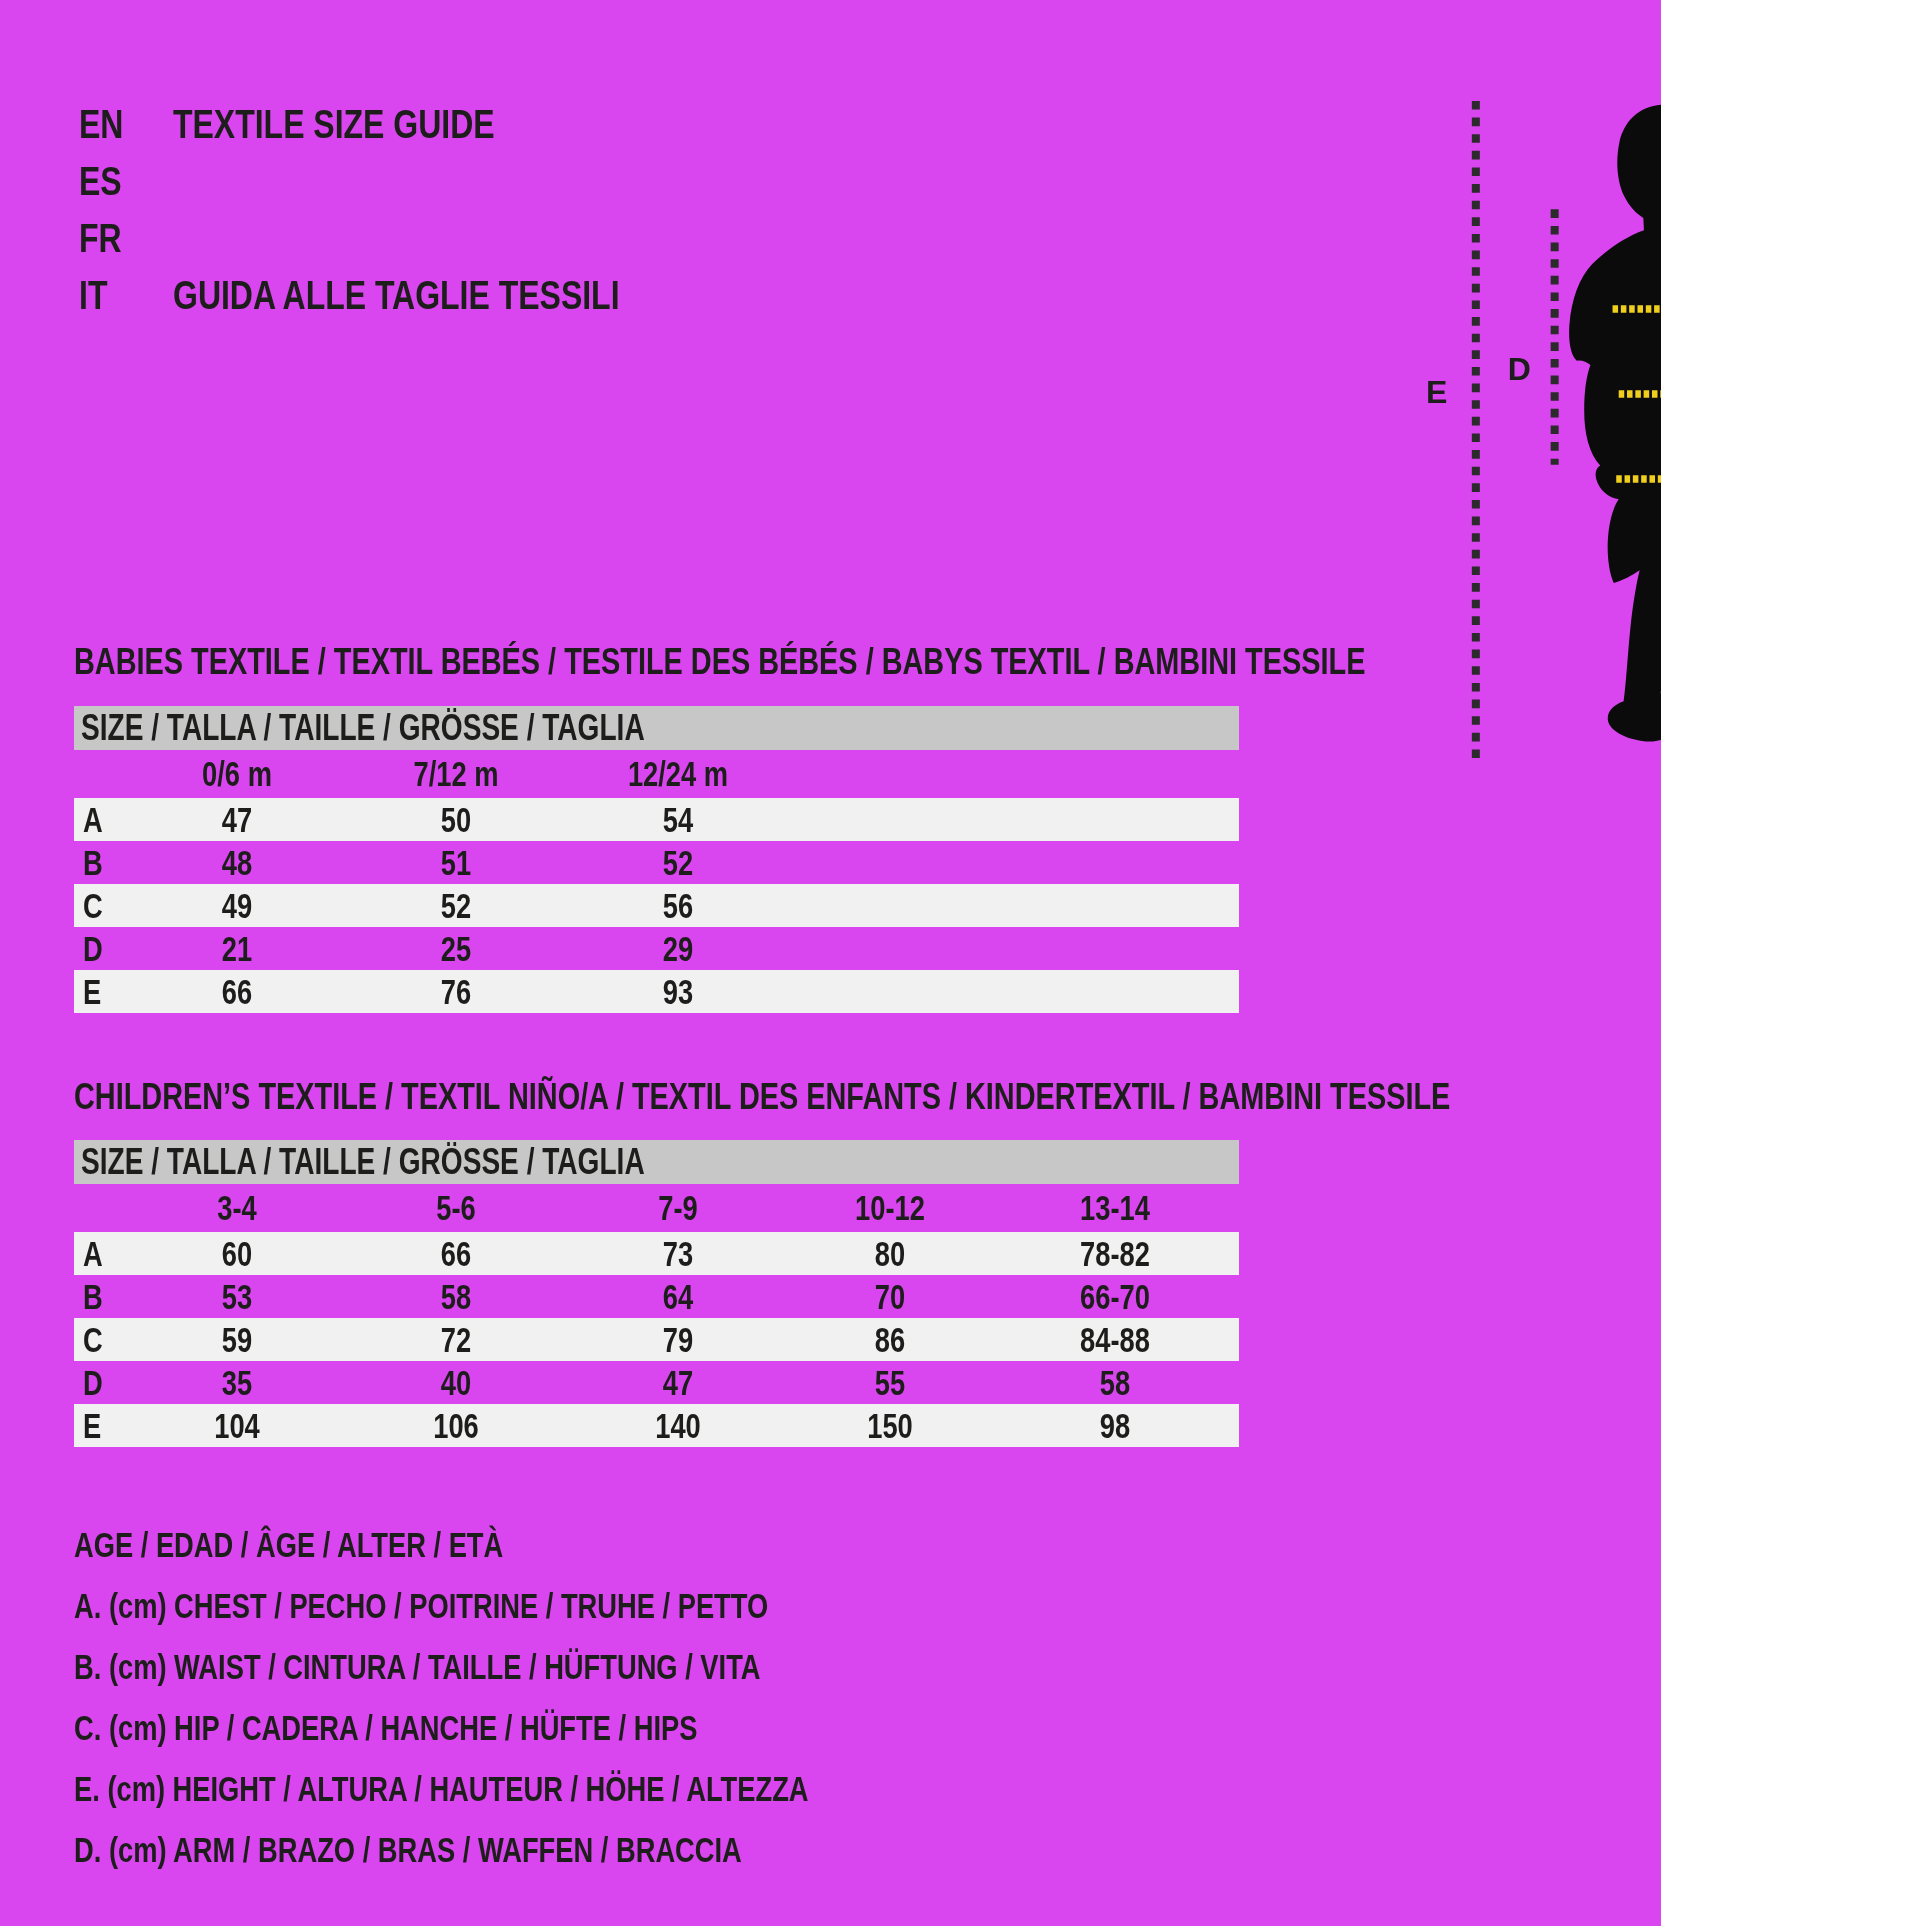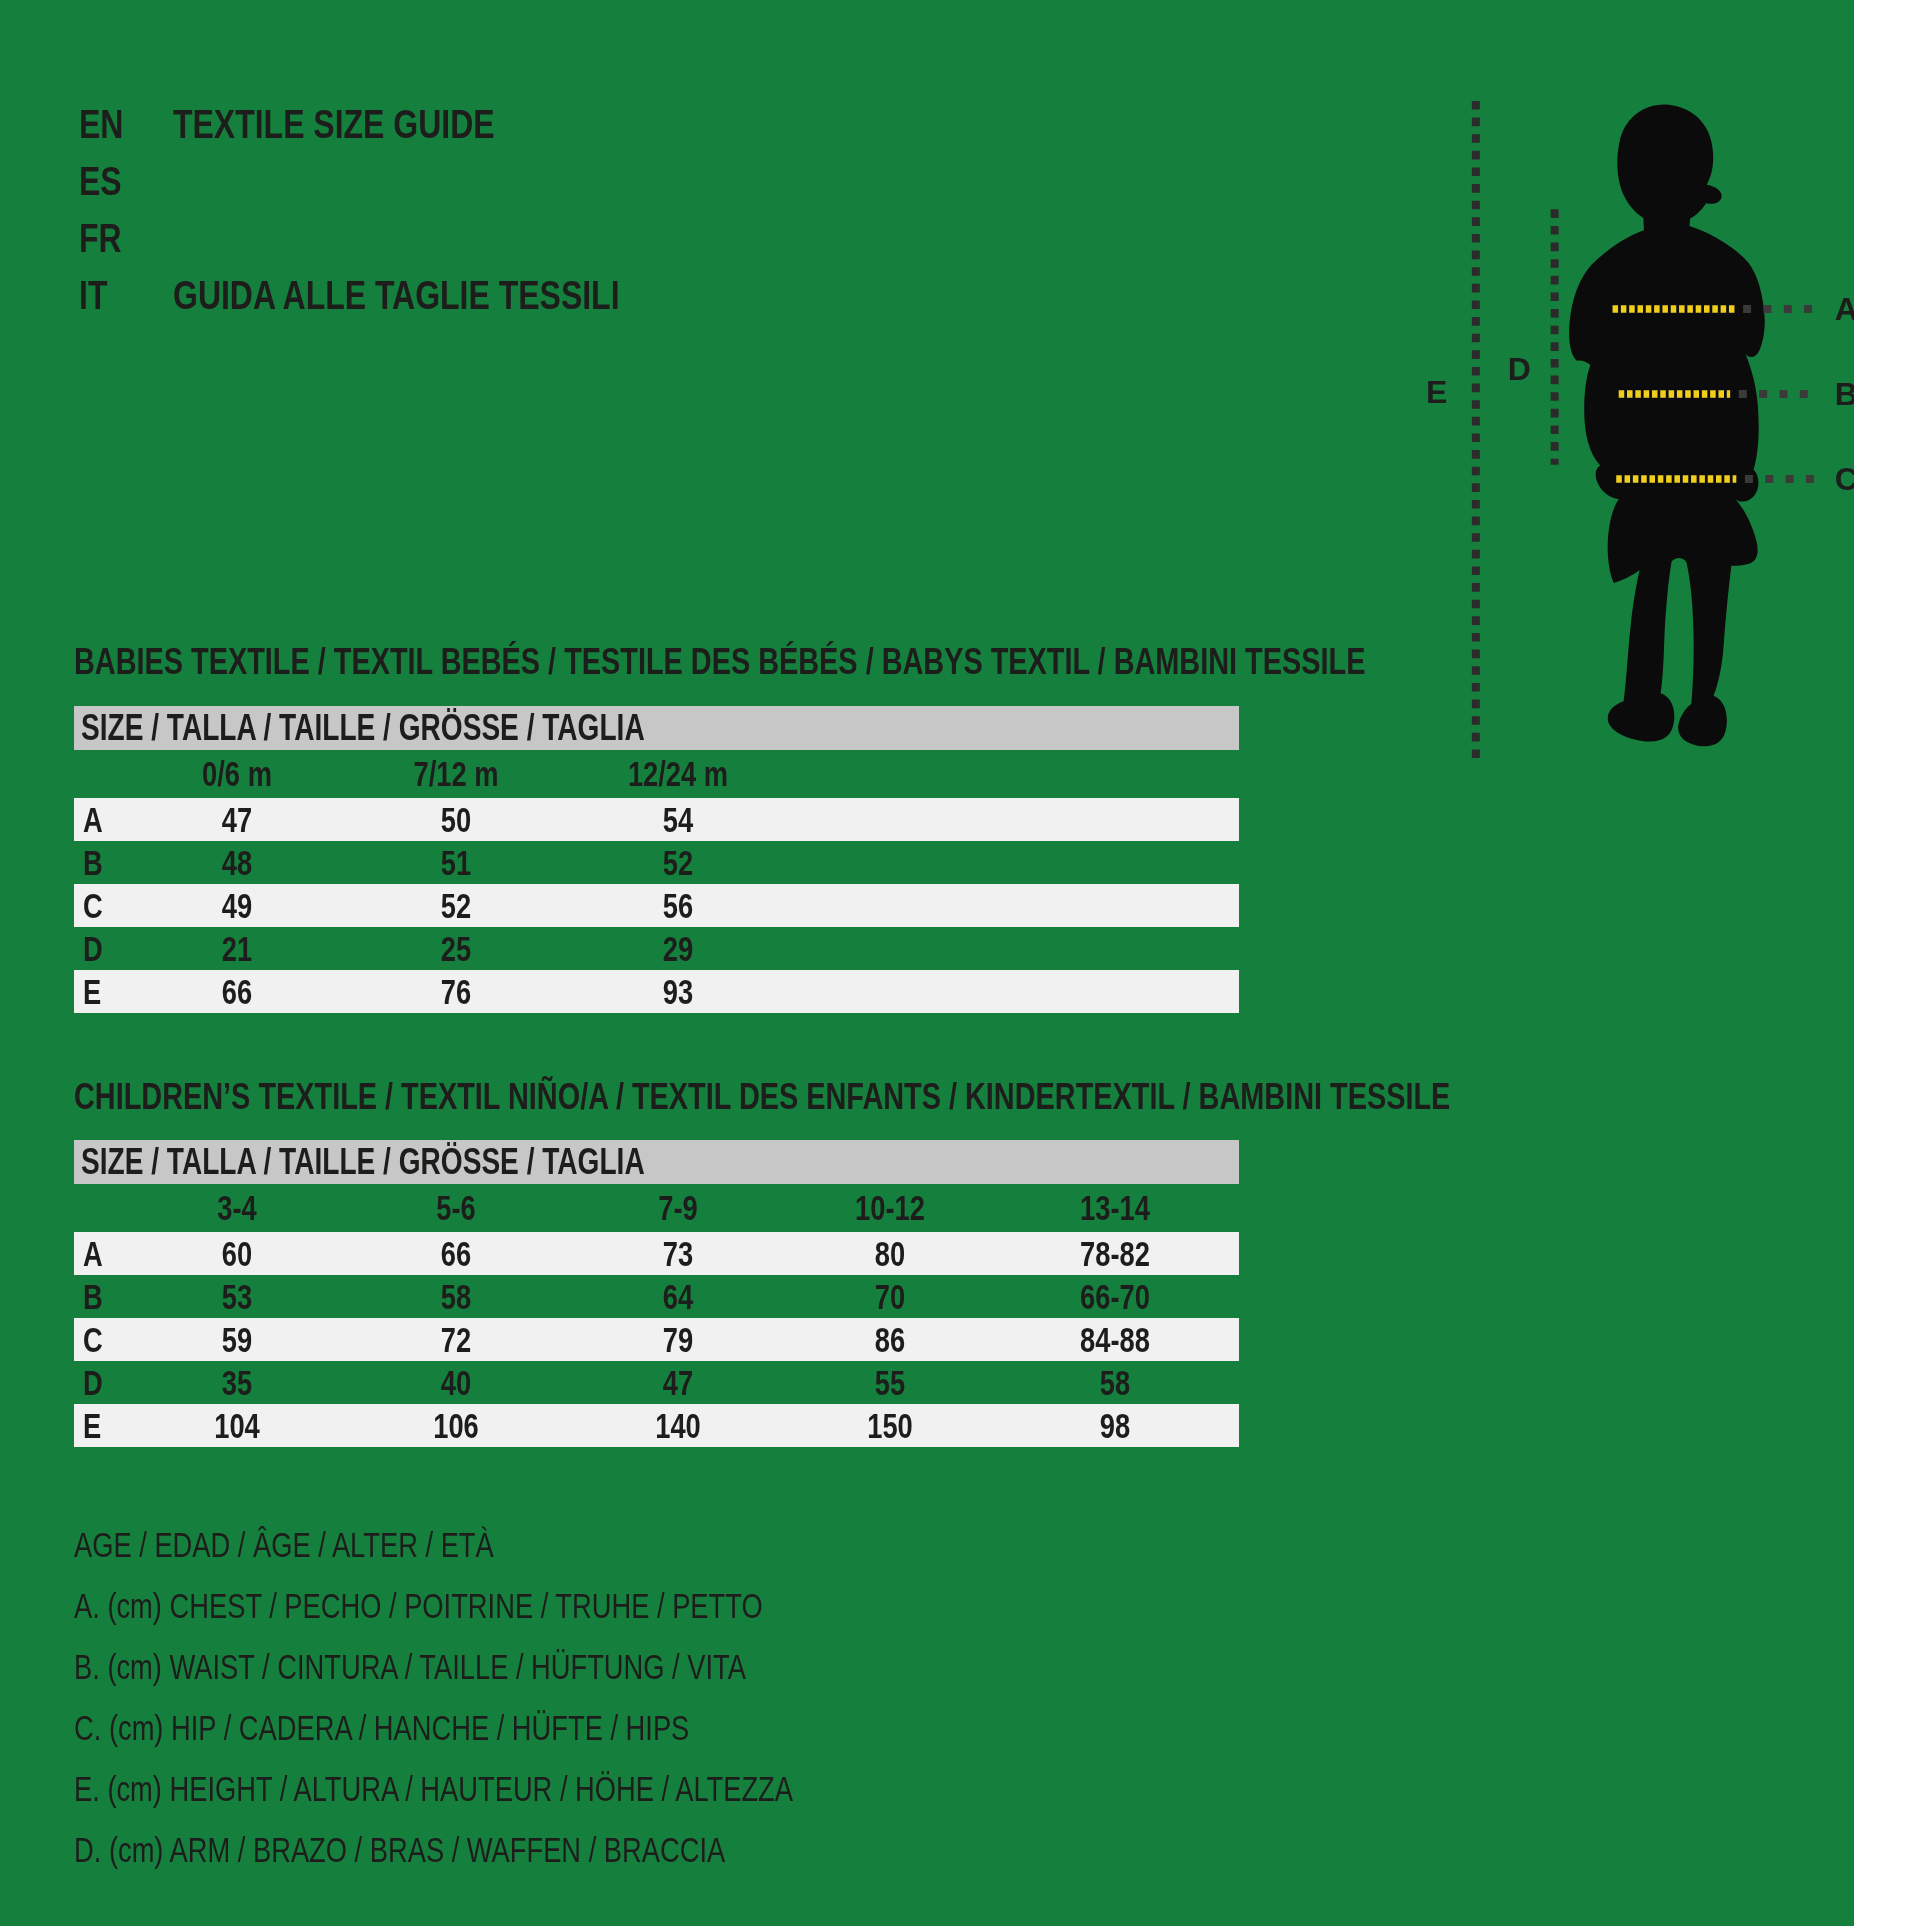--- a/index.html
+++ b/index.html
@@ -1,38 +1,38 @@
 <!DOCTYPE html>
 <html style="font-size:10px"><head>
 <meta charset="utf-8">
 <title>Textile Size Guide</title>
 <style>
   html,body{margin:0;padding:0;background:#ffffff;}
-  .page{position:relative;width:1854px;height:1926px;background:#15803d;overflow:hidden;
+  .page{position:relative;width:1661px;height:1926px;background:#d946ef;overflow:hidden;
         font-family:"Liberation Sans","DejaVu Sans",sans-serif;color:#1d1d1b;}
   .cond{display:inline-block;transform:scaleX(0.78);transform-origin:0 50%;white-space:nowrap;}
   
   .langs{position:absolute;left:79px;top:96px;width:924px;}
   .lang-row{position:relative;height:57px;font-size:41px;font-weight:700;line-height:57px;}
   .lang-code{position:absolute;left:0;top:0;}
   .lang-title{position:absolute;left:94px;top:0;}
   
   .heading{position:absolute;left:74px;font-size:37px;font-weight:700;line-height:44px;}
   
   .table{position:absolute;left:74px;width:1165px;}
   .size-bar{position:relative;height:44px;background:#c7c7c7;font-size:36px;font-weight:700;line-height:44px;padding-left:7px;box-sizing:border-box;}
   .col-head{position:relative;height:48px;font-size:35px;font-weight:700;line-height:48px;}
   .trow{position:relative;height:43px;font-size:35px;font-weight:700;line-height:43px;}
   .trow.stripe{background:#f1f1f1;}
   .row-letter{position:absolute;left:8.6px;top:0;}
   .num{position:absolute;top:0;transform:translateX(-50%) scaleX(0.78);transform-origin:50% 50%;white-space:nowrap;}
   .c1{left:163px;} .c2{left:382px;} .c3{left:604px;} .c4{left:816px;} .c5{left:1041px;}
   
   .legend{position:absolute;left:74px;top:1514px;width:1047px;}
-  .legend-line{position:relative;height:61px;font-size:35px;font-weight:400;line-height:61px;}
+  .legend-line{position:relative;height:61px;font-size:35px;font-weight:700;line-height:61px;}
   
   .figure{position:absolute;left:1405px;top:86px;width:521px;height:690px;}
   .figure svg{display:block;width:521px;height:690px;}
   svg text{font-family:"Liberation Sans","DejaVu Sans",sans-serif;font-weight:700;font-size:52px;fill:#1d1d1b;}
 </style>
 </head>
 <body>
 
 <div class="page">
 

